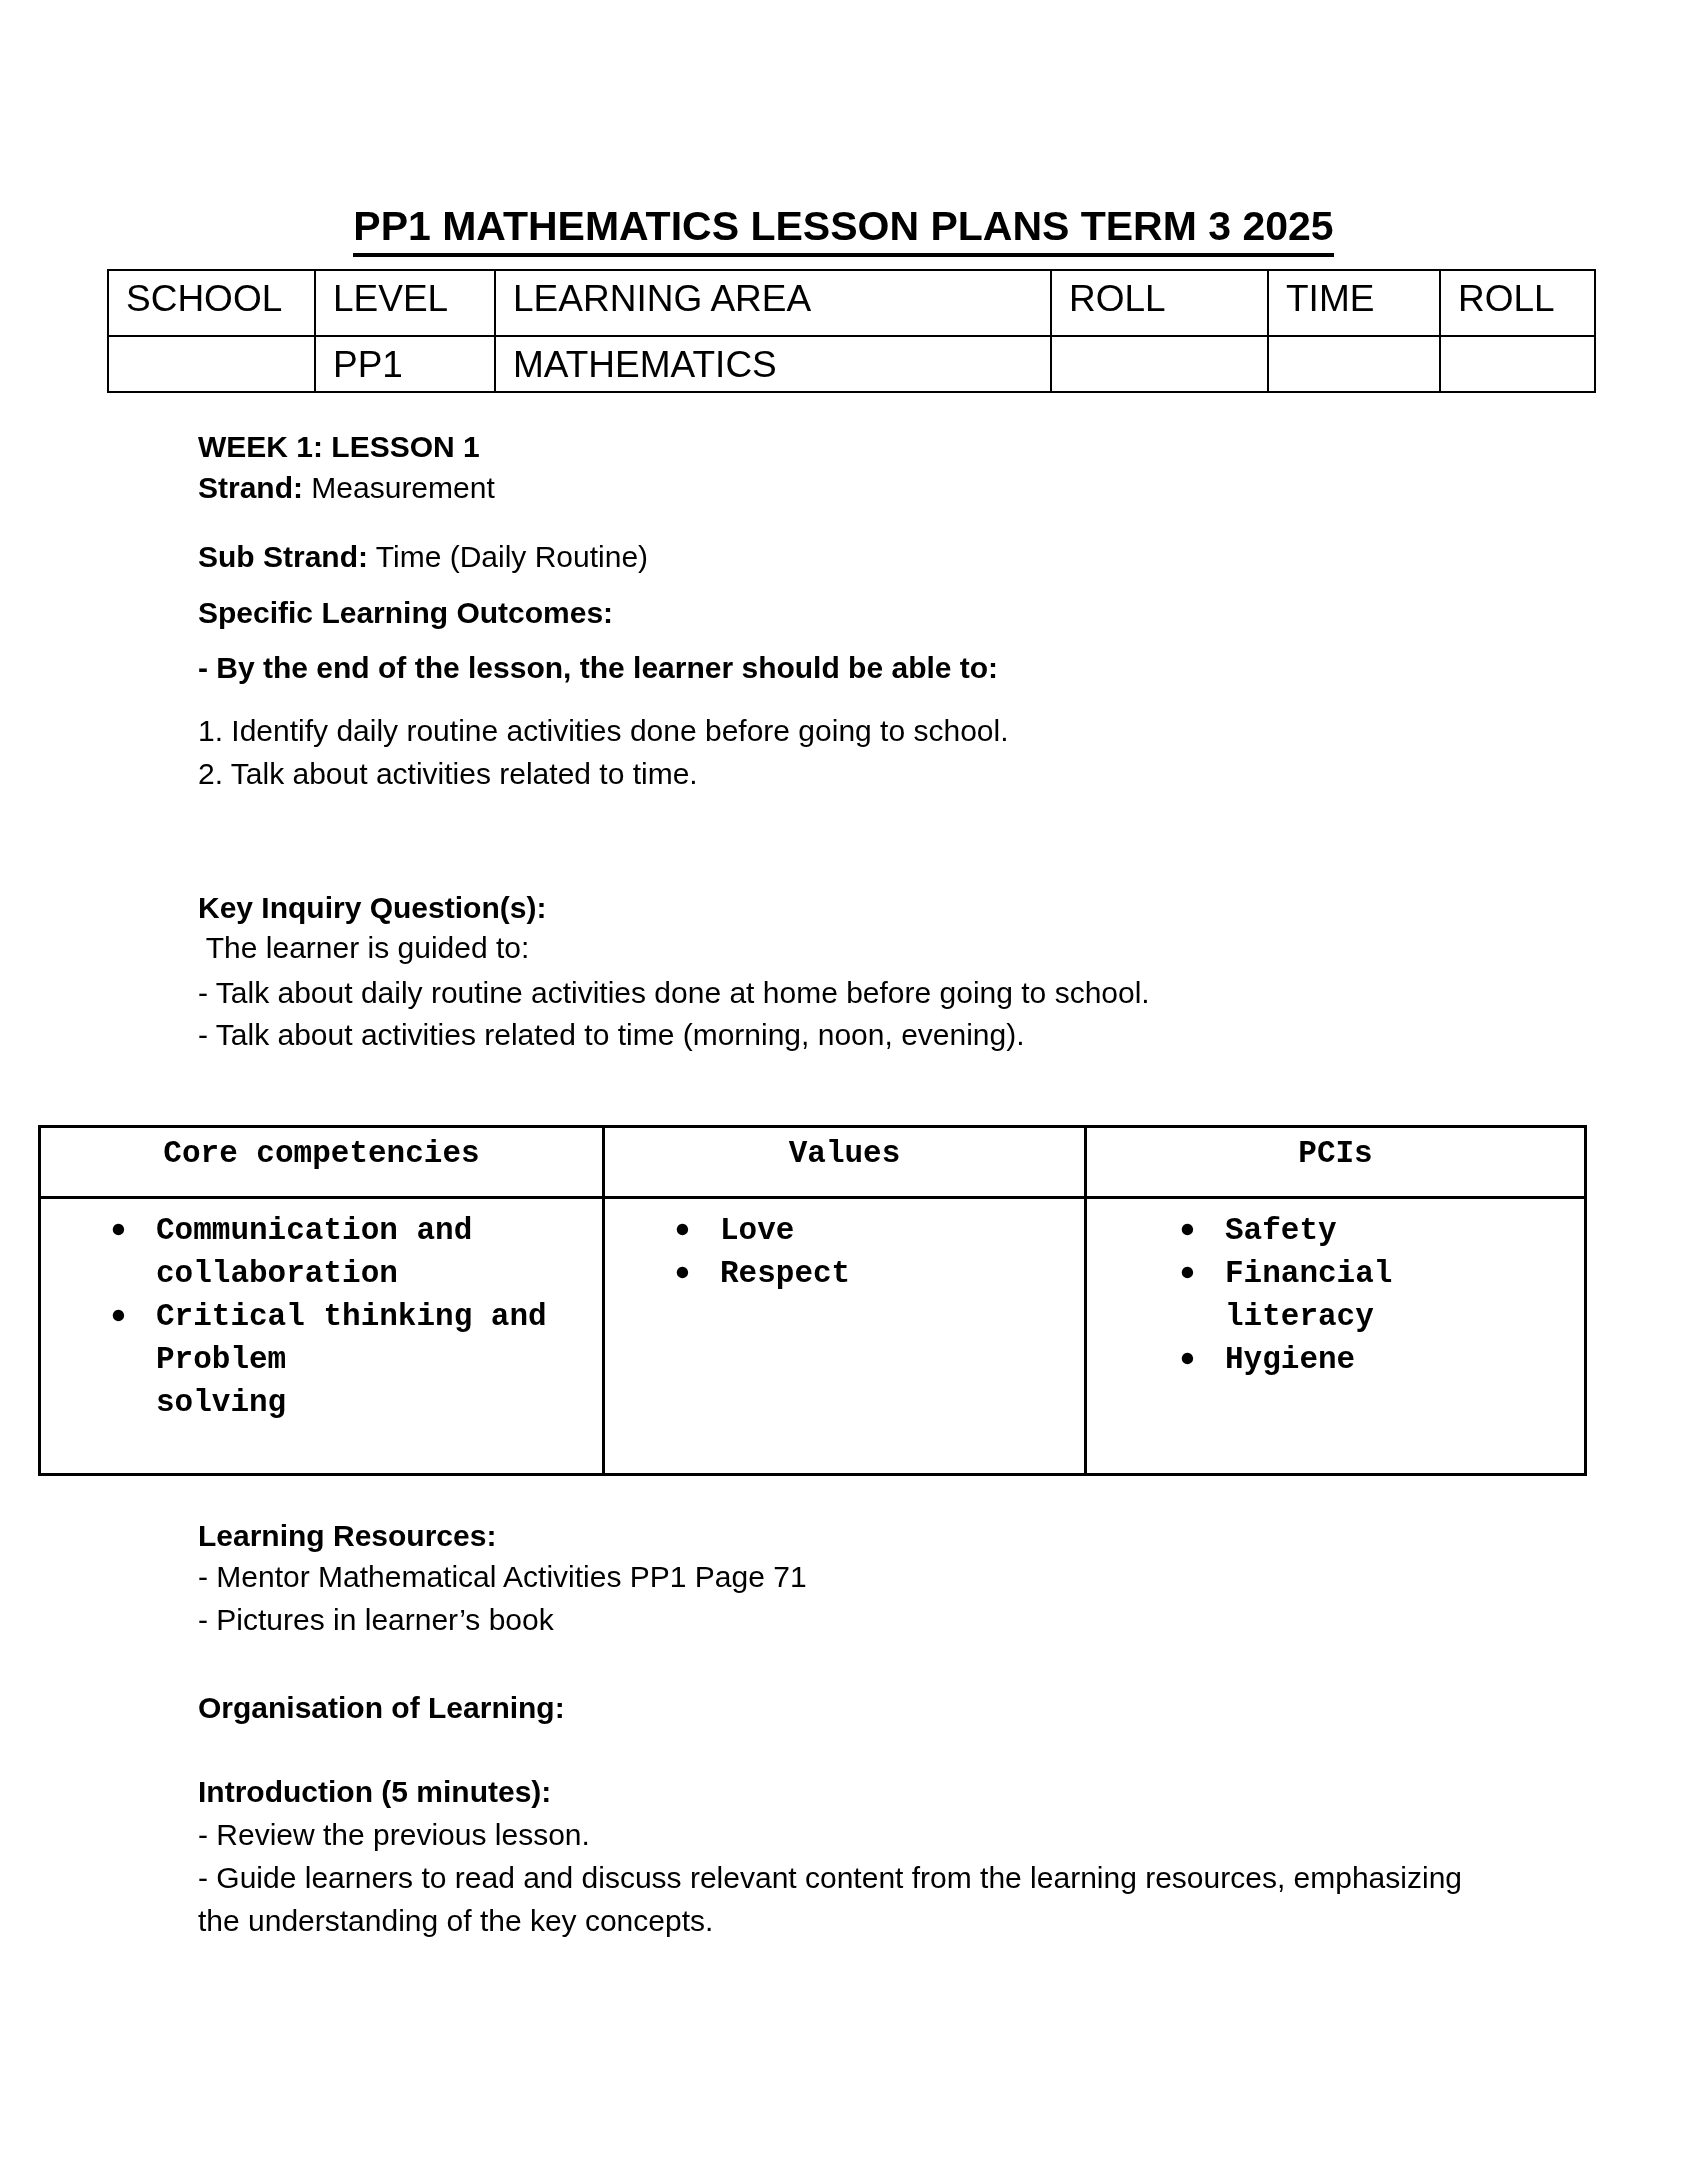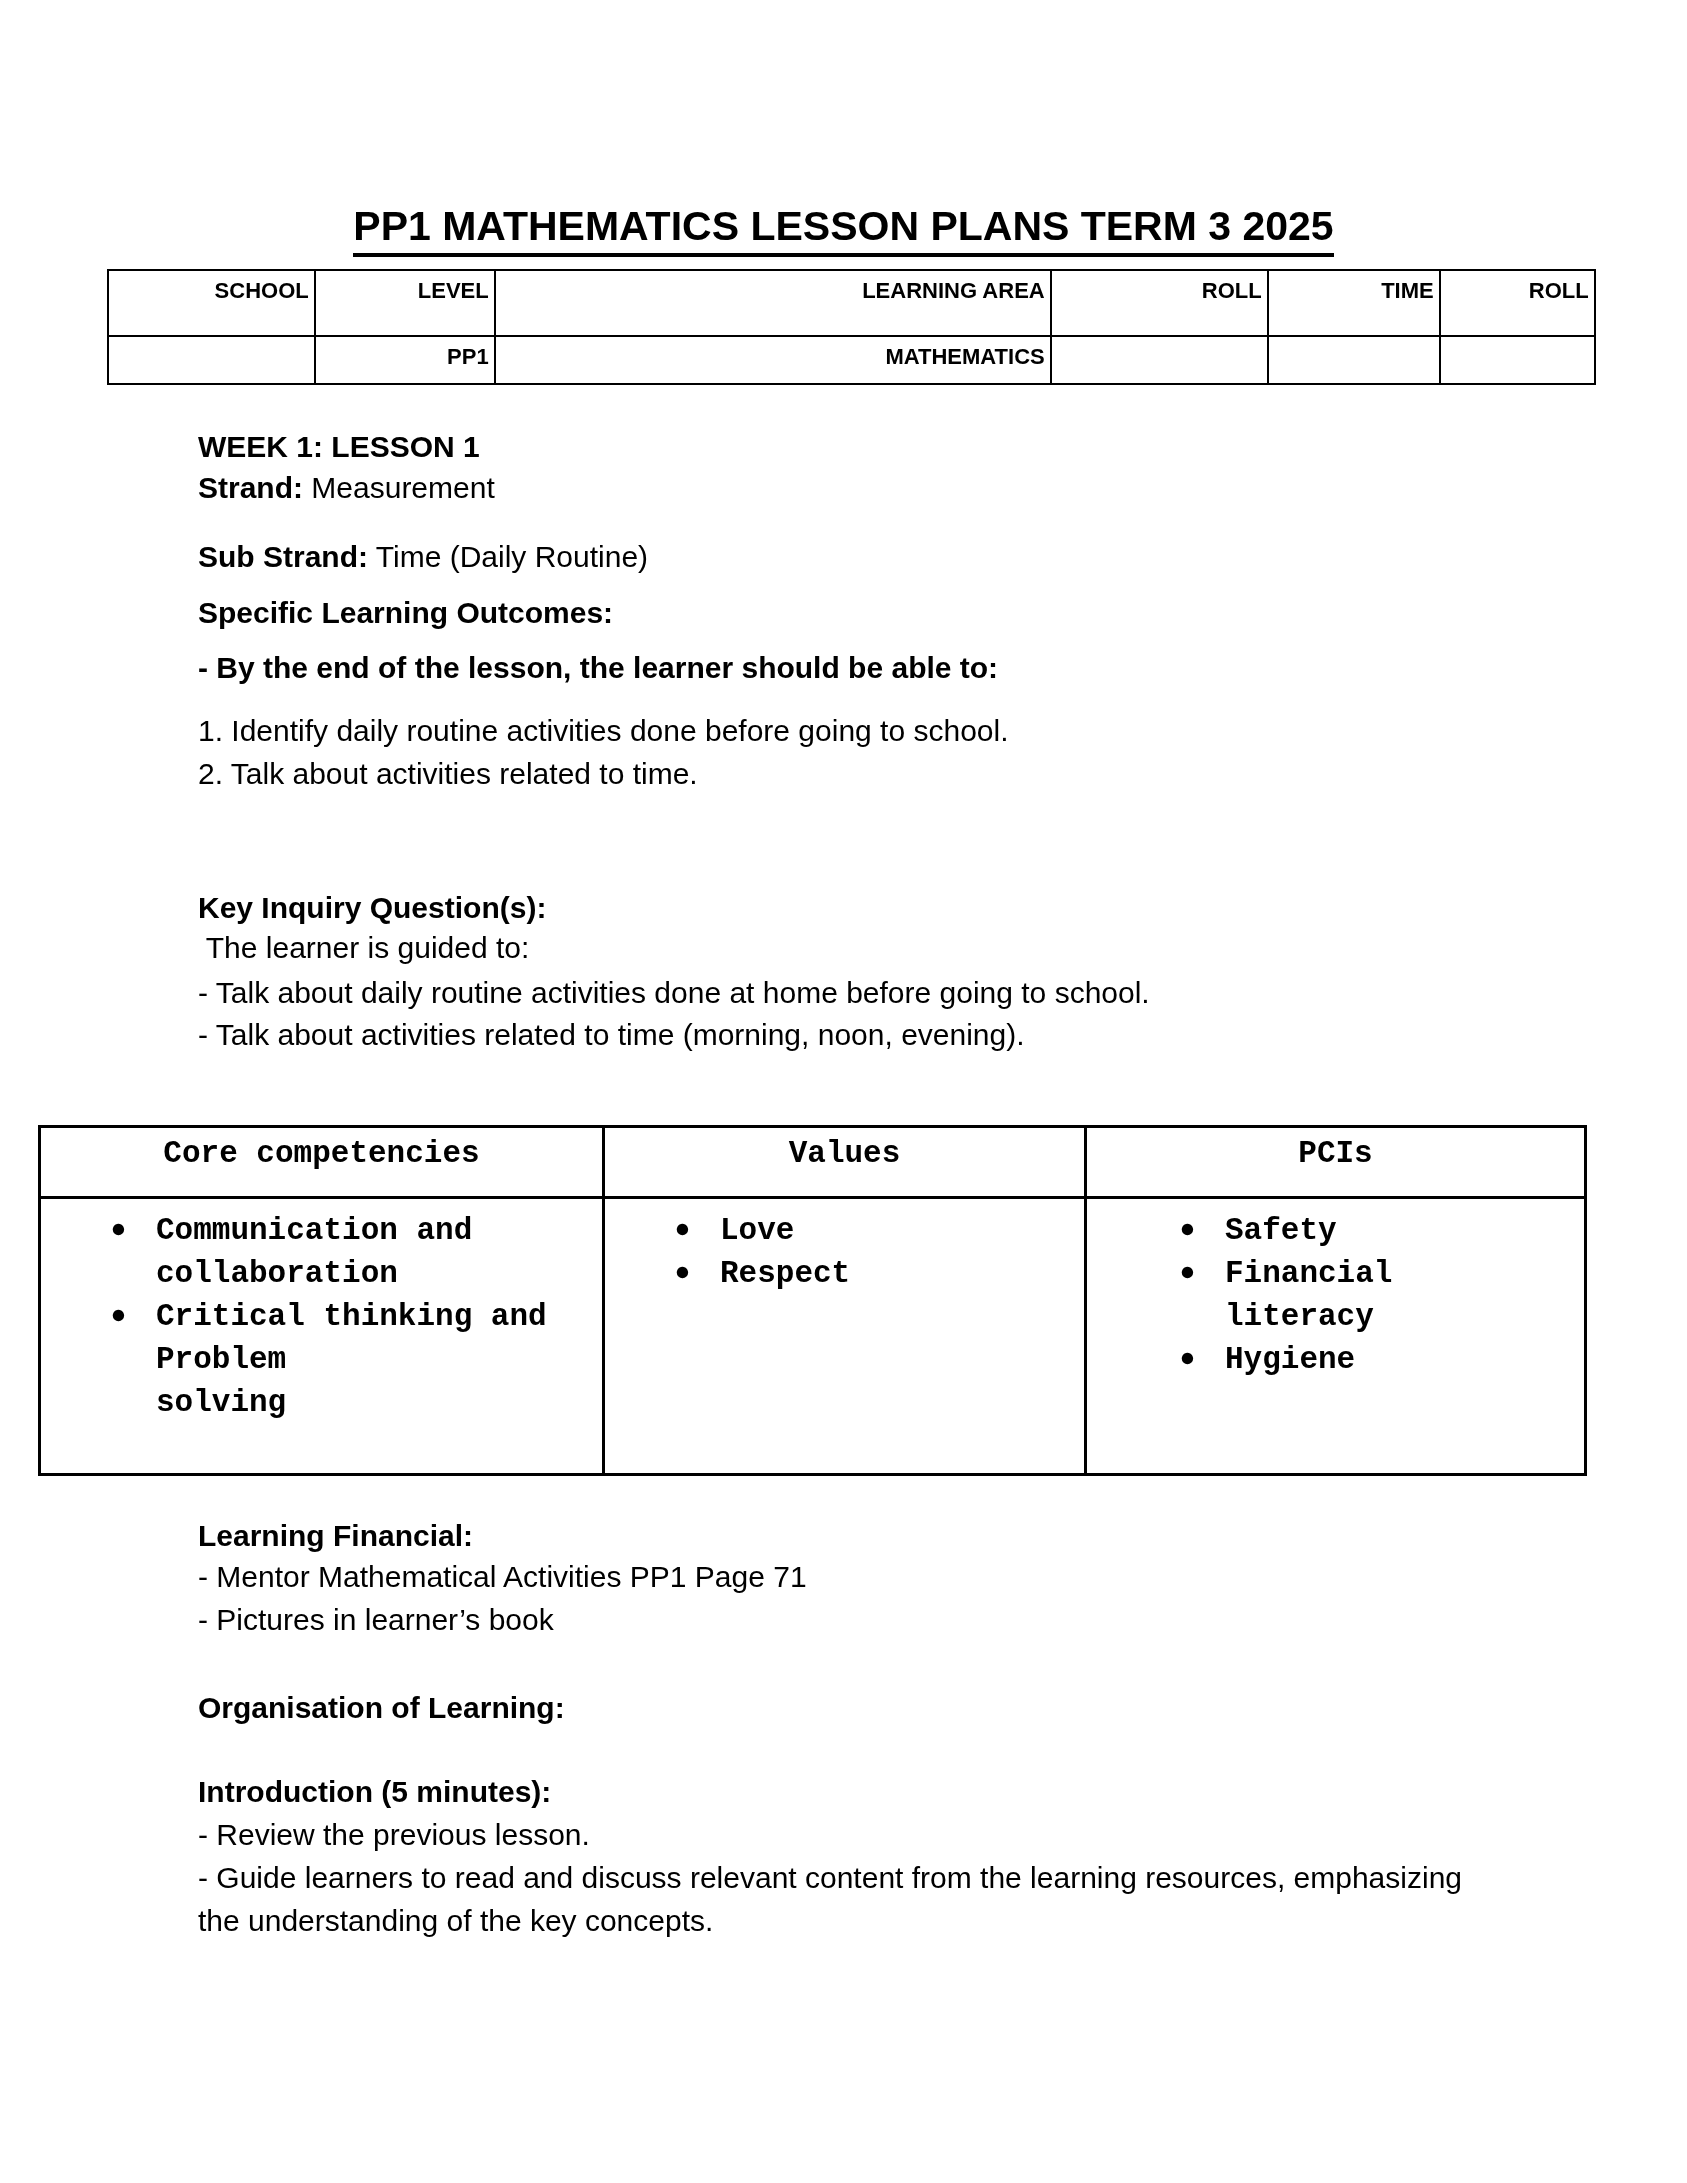--- a/index.html
+++ b/index.html
@@ -36,25 +36,24 @@
     left: 107px;
     top: 269px;
     width: 1487px;
     border-collapse: collapse;
     table-layout: fixed;
   }
   table.info td {
     border: 2.6px solid #000;
     vertical-align: top;
     padding: 6.6px 5.3px 5.3px 17px;
-    font-weight: bold;
-    font-size: 22px;
+    font-weight: normal;
+    font-size: 37px;
     line-height: 1.15;
     overflow: hidden;
-    text-align: right;
   }
   table.info tr.info-head { height: 66px; }
   table.info tr.info-data { height: 48px; }
 
   
   .ln {
     position: absolute;
     left: 198px;
     font-size: 30px;
     line-height: 40px;
@@ -193,21 +192,21 @@
           <li><span class="bullet-glyph">●</span><span>Safety</span></li>
           <li><span class="bullet-glyph">●</span><span>Financial
 literacy</span></li>
           <li><span class="bullet-glyph">●</span><span>Hygiene</span></li>
         </ul>
       </td>
     </tr>
   </tbody>
     </table>
 
-  <div class="ln b" style="top:1516px">Learning Financial:</div>
+  <div class="ln b" style="top:1516px">Learning Resources:</div>
   <div class="ln" style="top:1557px">- Mentor Mathematical Activities PP1 Page 71</div>
   <div class="ln" style="top:1600px">- Pictures in learner’s book</div>
 
   <div class="ln b" style="top:1688px">Organisation of Learning:</div>
 
   <div class="ln b" style="top:1772px">Introduction (5 minutes):</div>
   <div class="ln" style="top:1858px">- Guide learners to read and discuss relevant content from the learning resources, emphasizing</div>
   <div class="ln" style="top:1815px">- Review the previous lesson.</div>
   <div class="ln" style="top:1901px">the understanding of the key concepts.</div>
 

